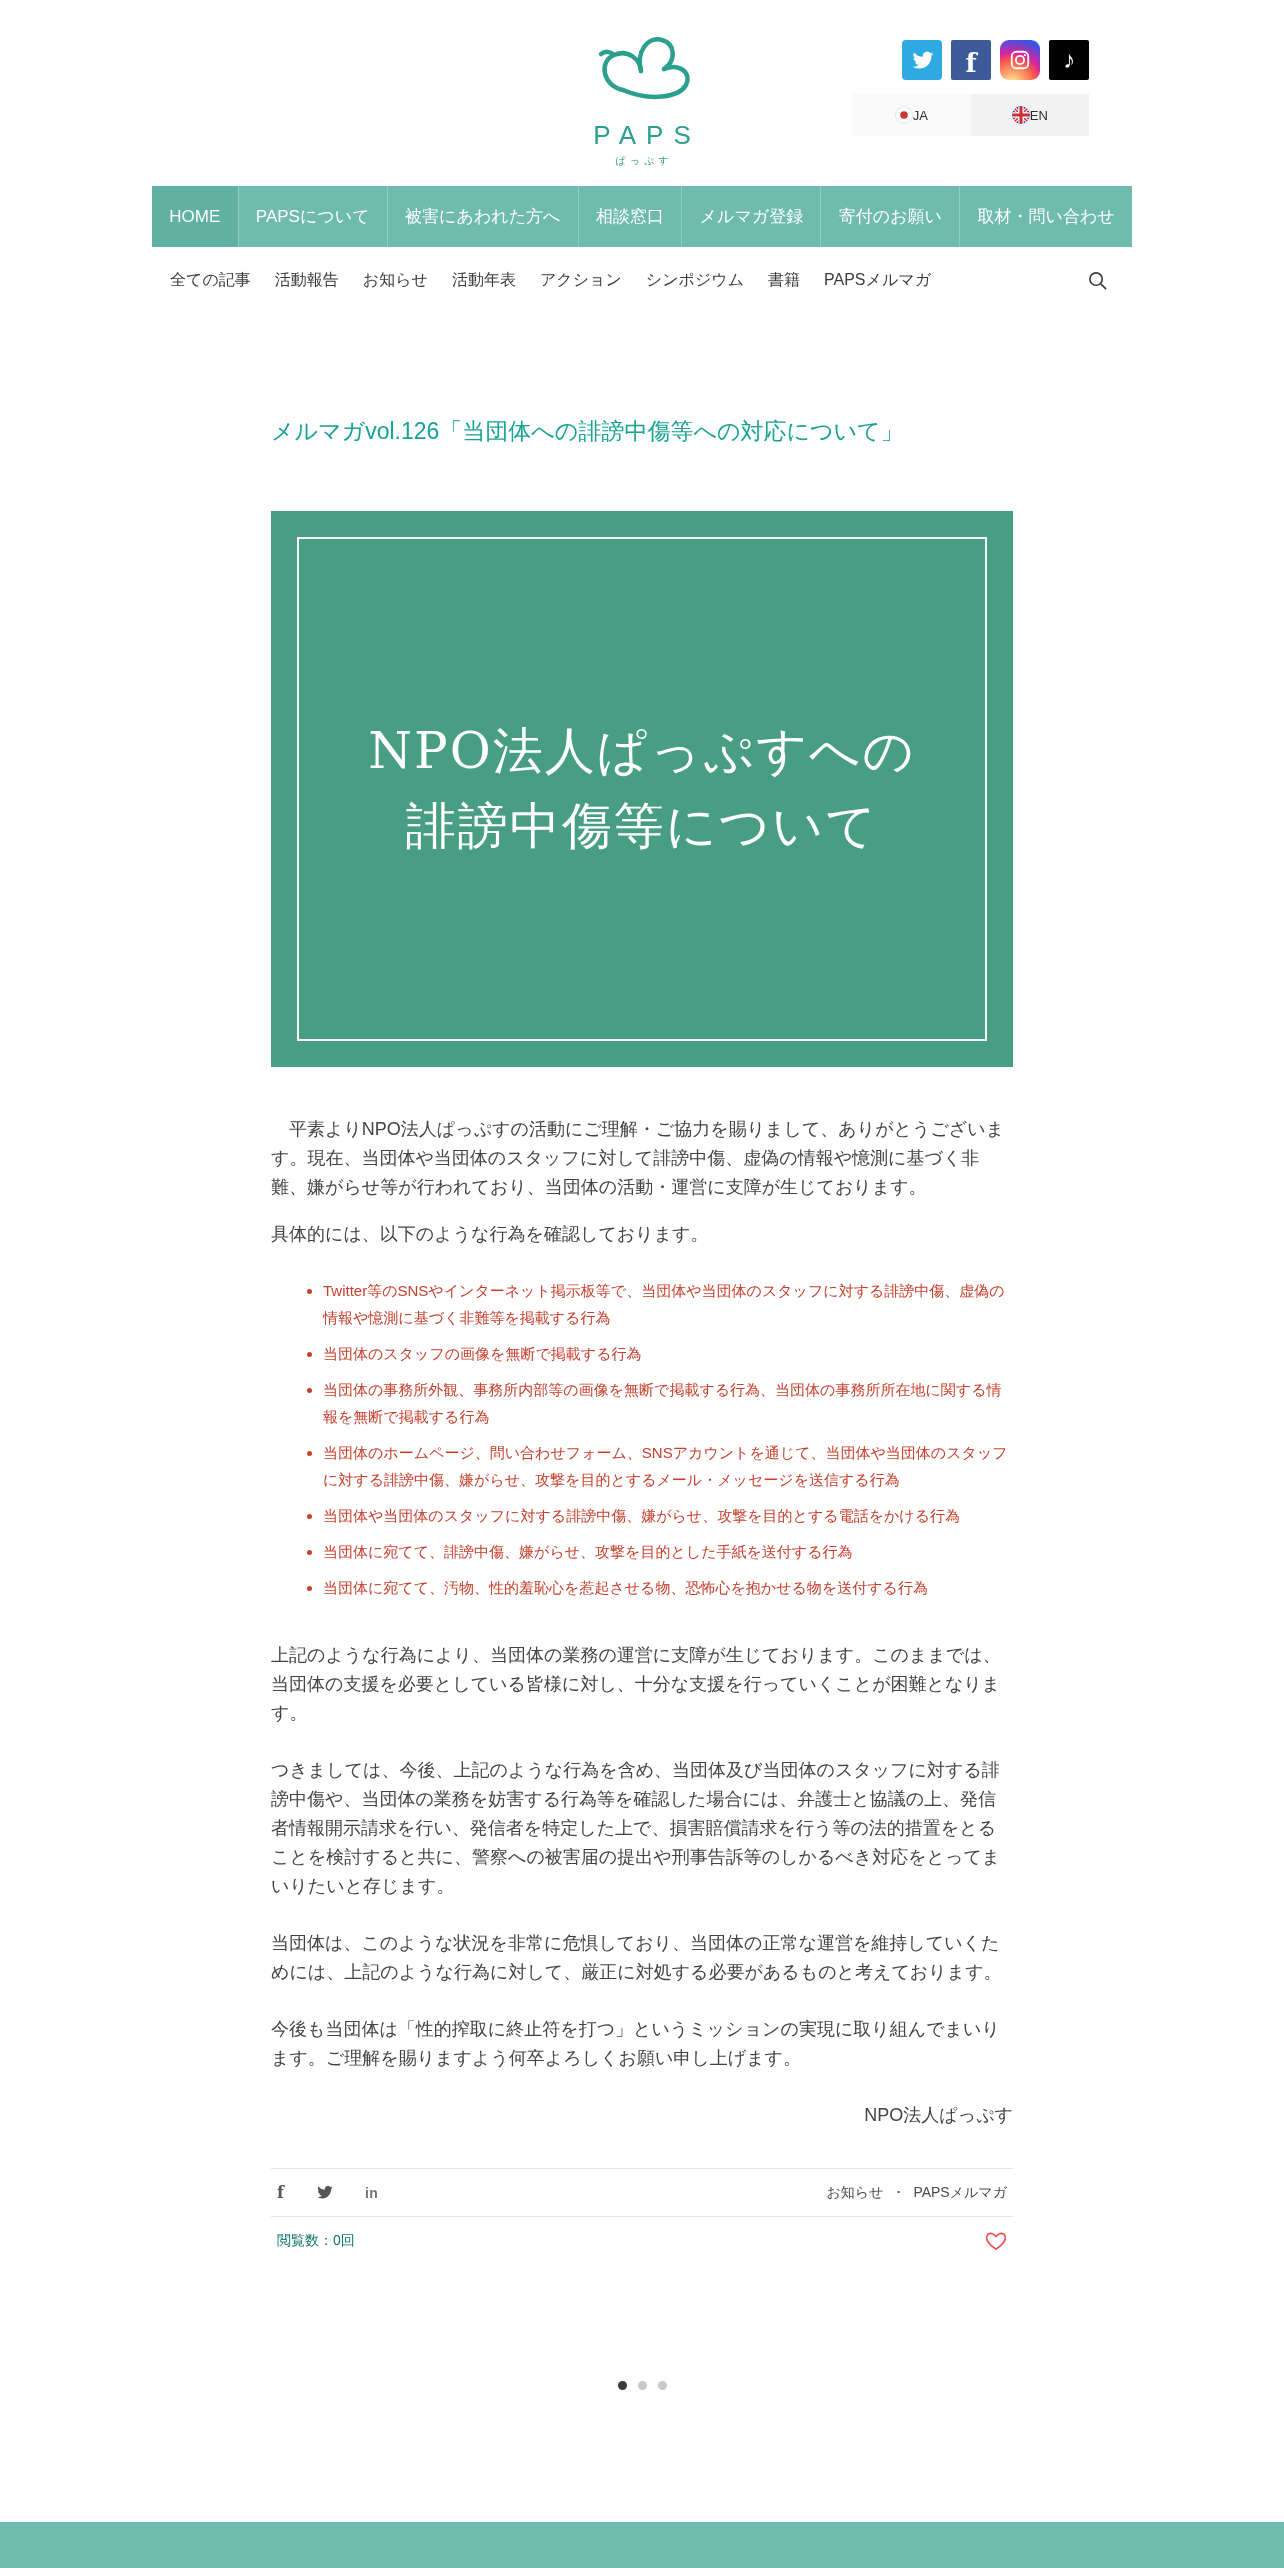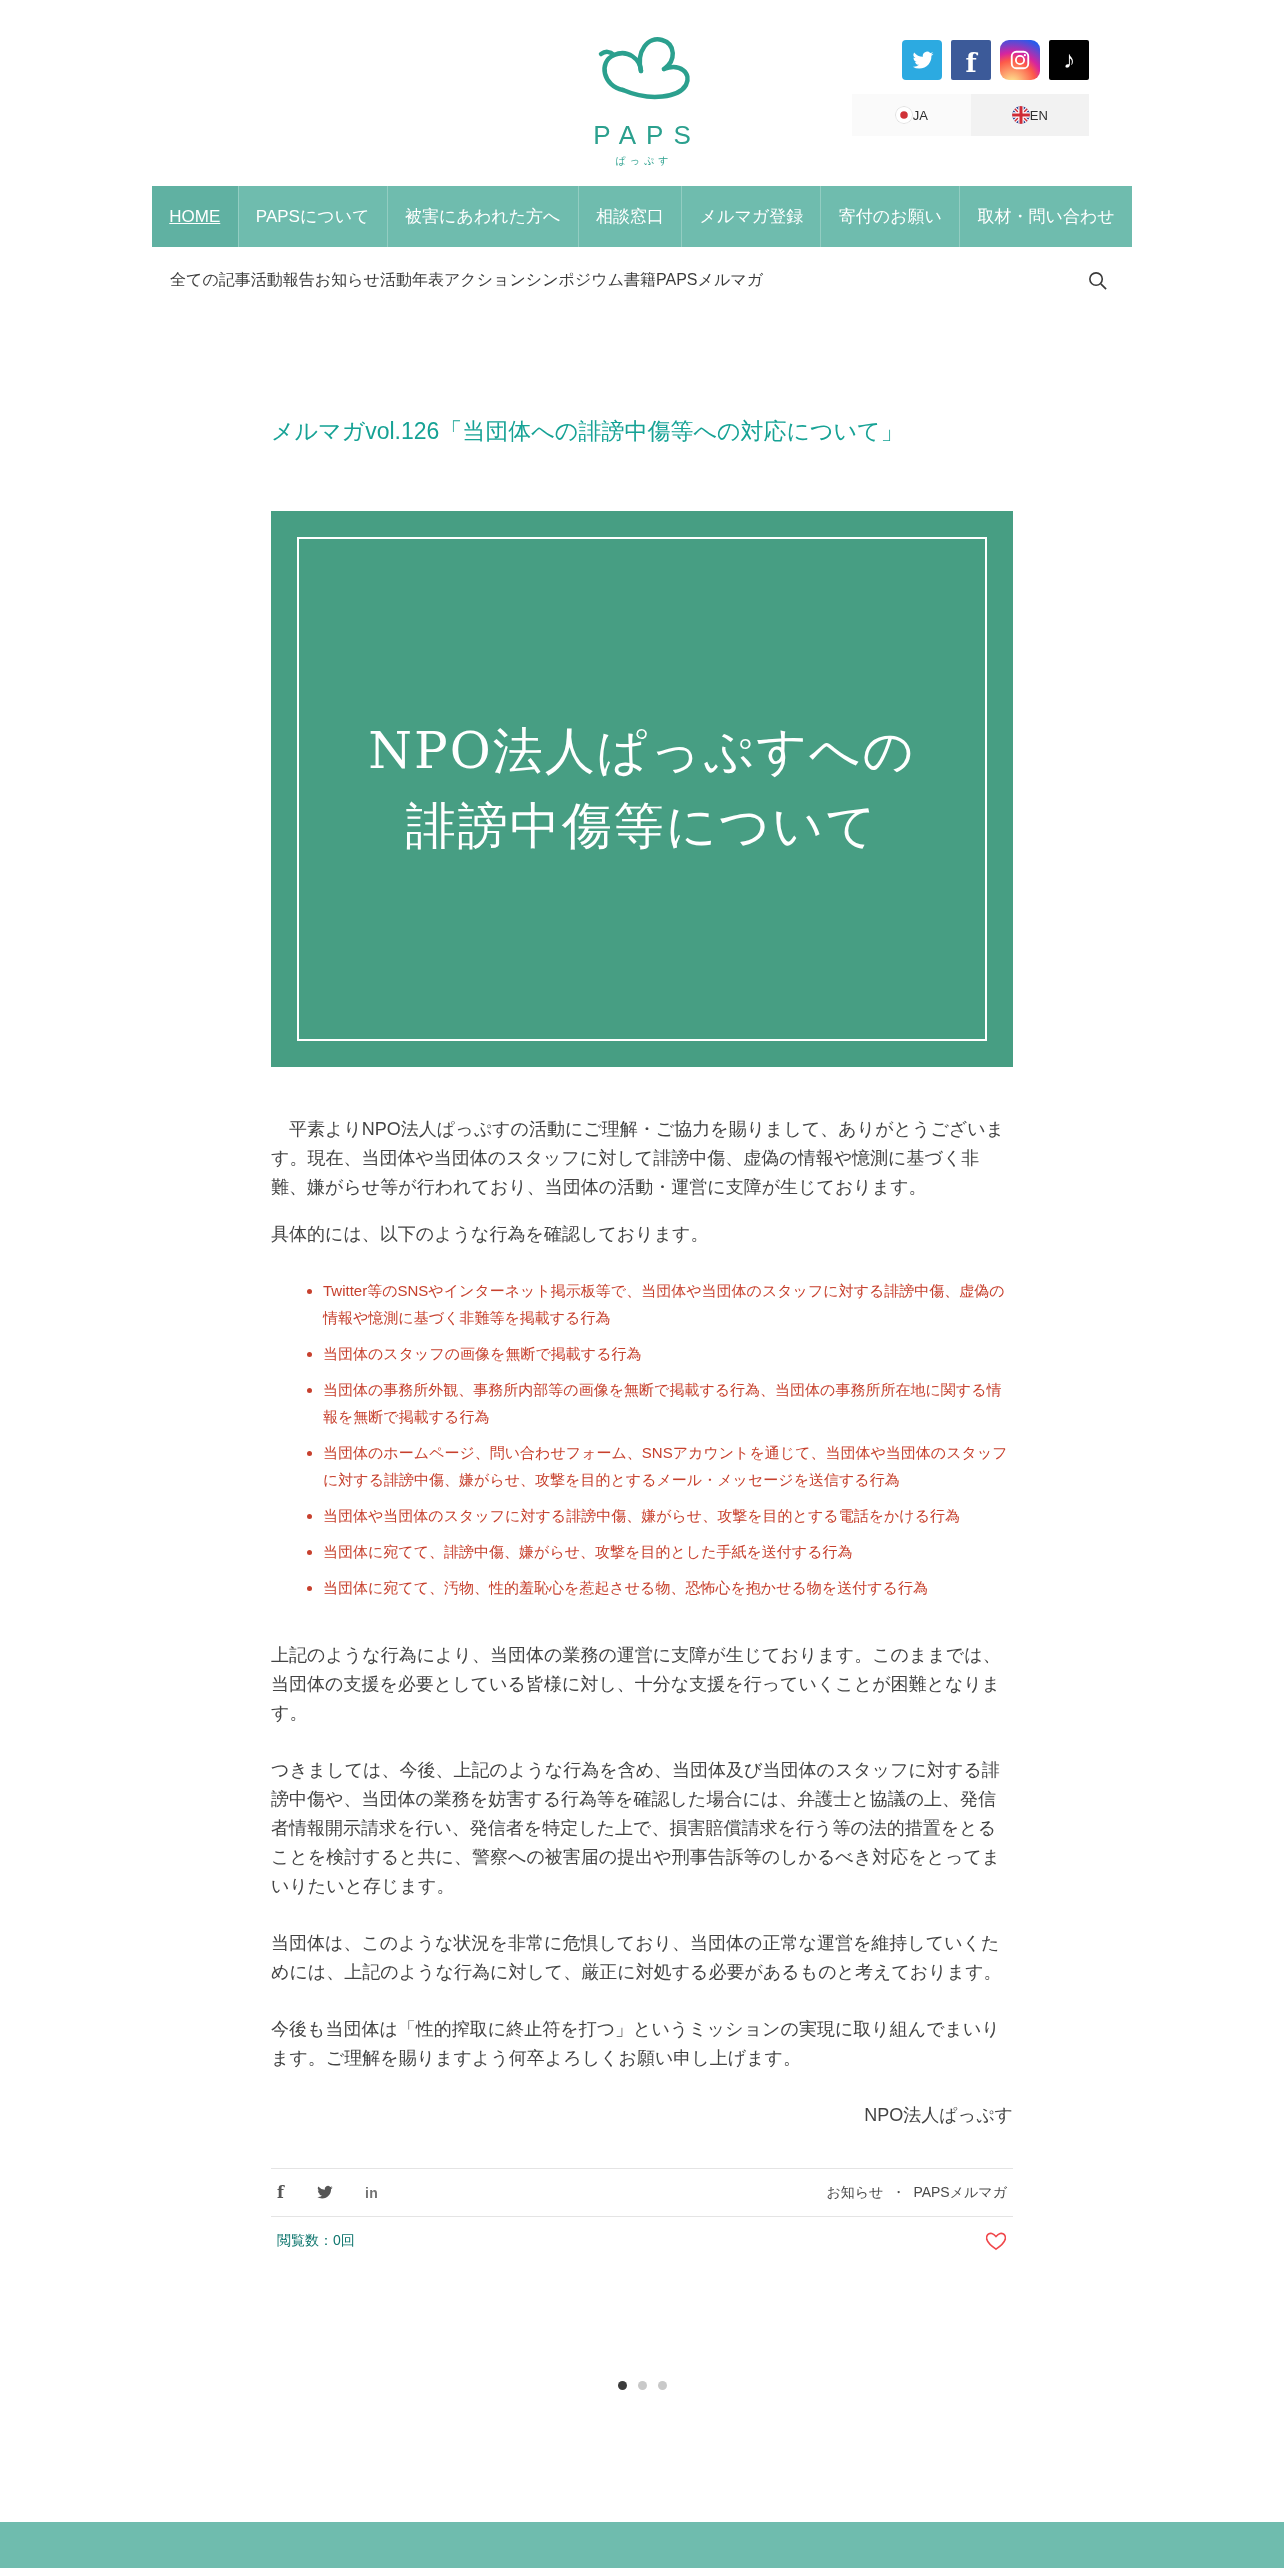--- a/index.html
+++ b/index.html
@@ -25,25 +25,25 @@
   .ttglyph { font-size:24px; line-height:1; }
   .lang { display:flex; height:42px; background:#f2f2f2; }
   .lang-cell { flex:1; display:flex; align-items:center; justify-content:center; font-size:13px; color:#2d2d2d; }
   .lang-cell.active { background:#fafafa; }
   .flag { width:18px; height:18px; display:inline-flex; border-radius:50%; overflow:hidden; }
 
   
   .main-nav { width:980px; margin:0 auto; height:61px; background:var(--teal,#6fbcae); display:flex; }
   .nav-item { flex:1 1 auto; display:flex; align-items:center; justify-content:center; color:#ffffff; font-size:17px; padding:0 14px; white-space:nowrap; border-left:1px solid rgba(255,255,255,0.25); text-decoration:none; }
   .nav-item:first-child { border-left:none; }
-  .nav-item.active { background:var(--teal-active,#60b1a2);text-decoration:underline; }
+  .nav-item.active { background:var(--teal-active,#60b1a2); }
 
   
   .subnav { width:980px; margin:0 auto; height:66px; display:flex; align-items:center; padding:0 24px 0 18px; }
-  .subnav-items { display:flex; align-items:center; }
+  .subnav-items { display:flex; gap:24px; align-items:center; }
   .subnav-item { font-size:16px; color:#3c3c3c; white-space:nowrap; text-decoration:none; }
   .search-btn { margin-left:auto; background:none; border:none; display:flex; align-items:center; }
 
   
   .article { width:742px; margin:0 auto; padding-top:102px; }
   .title { color:var(--title-teal,#16a295); font-size:23px; font-weight:500; line-height:32px; }
   .hero { position:relative; width:742px; height:556px; background:var(--hero-green,#479e83); margin-top:64px; }
   .hero-border { position:absolute; left:26px; top:26px; right:26px; bottom:26px; border:2px solid #ffffff; pointer-events:none; }
   .hero-text { position:absolute; inset:0; display:flex; flex-direction:column; align-items:center; justify-content:center; color:#ffffff; font-family:"DejaVu Serif","Liberation Serif",serif; font-size:50px; line-height:1.5; letter-spacing:2px; text-align:center; }
   .para { font-size:18px; line-height:29px; margin-top:0; margin-bottom:28px; color:var(--text,#434343); }

